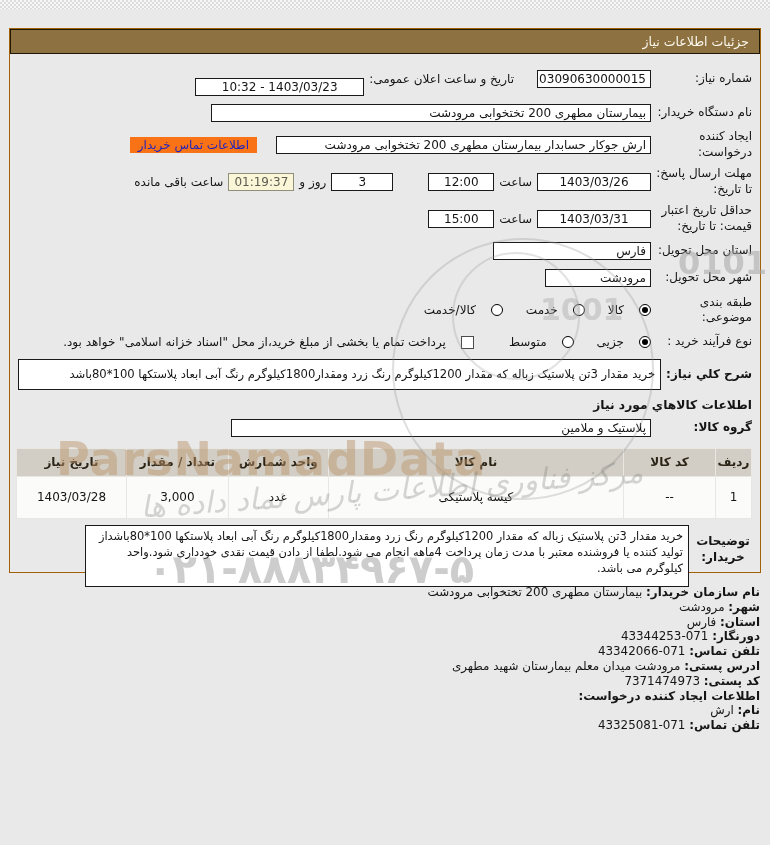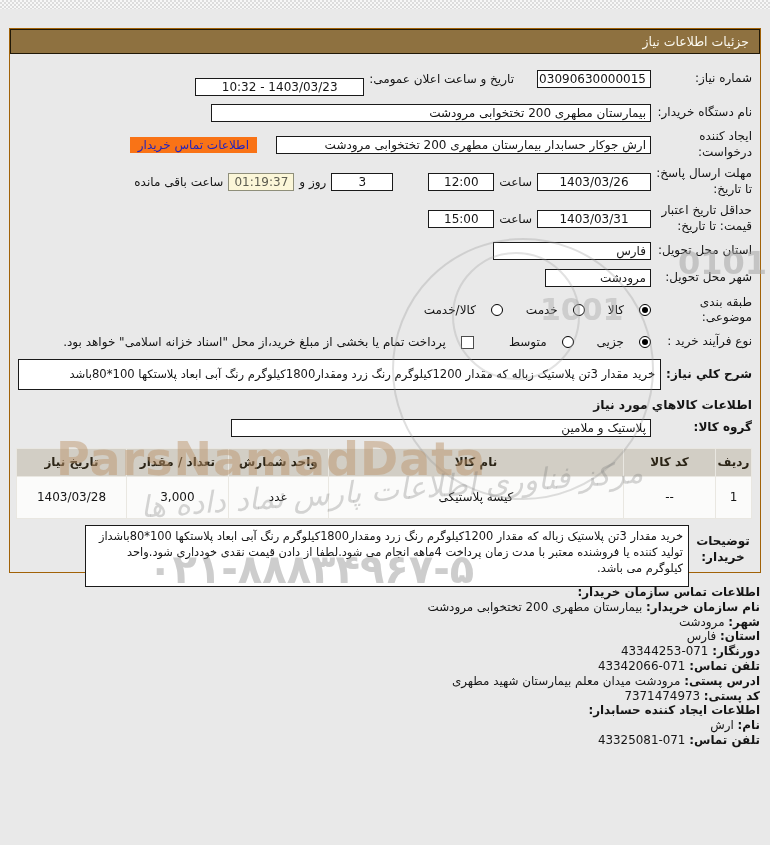--- a/index.html
+++ b/index.html
@@ -214,21 +214,20 @@
 
     <div class="row notesrow">
       <span class="lbl noteslbl">توضیحات خریدار:</span>
       <span class="notesbox">خرید مقدار 3تن پلاستیک زباله که مقدار 1200کیلوگرم رنگ زرد ومقدار1800کیلوگرم رنگ آبی ابعاد پلاستکها 100*80باشداز تولید کننده یا فروشنده معتبر با مدت زمان پرداخت 4ماهه انجام می شود.لطفا از دادن قیمت نقدی خودداری شود.واحد کیلوگرم می باشد.</span>
     </div>
 
   </div>
 </div>
 
 <div class="contact-block">
-  <div class="cline b">اطلاعات تماس سازمان خریدار:</div>
   <div class="cline">
     <span class="b">نام سازمان خریدار:</span>
     <span>بیمارستان مطهری 200 تختخوابی مرودشت</span>
   </div>
   <div class="cline">
     <span class="b">شهر:</span>
     <span>مرودشت</span>
   </div>
   <div class="cline">
     <span class="b">استان:</span>
@@ -243,21 +242,21 @@
     <span class="ltr">43342066-071</span>
   </div>
   <div class="cline">
     <span class="b">ادرس پستی:</span>
     <span>مرودشت میدان معلم بیمارستان شهید مطهری</span>
   </div>
   <div class="cline">
     <span class="b">کد پستی:</span>
     <span class="ltr">7371474973</span>
   </div>
-  <div class="cline b">اطلاعات ایجاد کننده حسابدار:</div>
+  <div class="cline b">اطلاعات ایجاد کننده درخواست:</div>
   <div class="cline">
     <span class="b">نام:</span>
     <span>ارش</span>
   </div>
   <div class="cline">
     <span class="b">تلفن تماس:</span>
     <span class="ltr">43325081-071</span>
   </div>
 </div>
 

